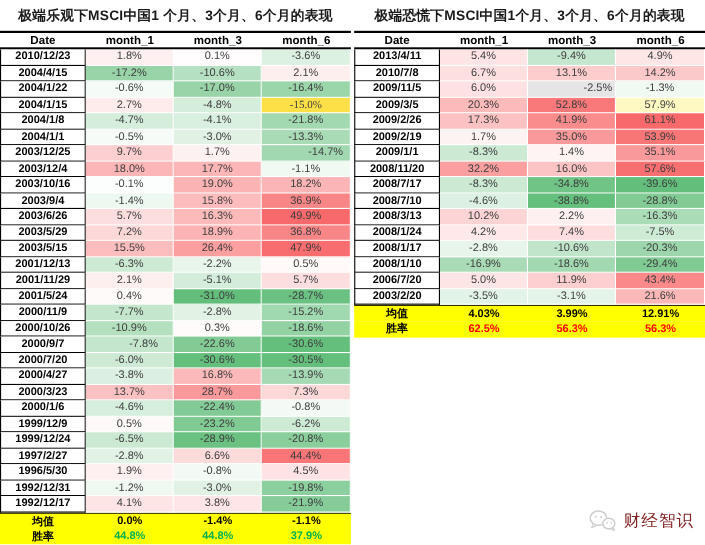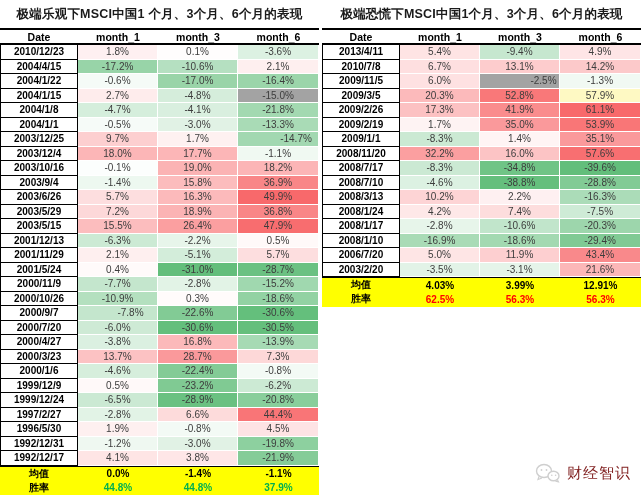--- a/index.html
+++ b/index.html
@@ -75,21 +75,21 @@
         <div class="trow">
           <div class="dcell">2004/1/22</div>
           <div class="vcell" style="background: rgb(245, 251, 247);">-0.6%</div>
           <div class="vcell" style="background: rgb(153, 212, 168);">-17.0%</div>
           <div class="vcell" style="background: rgb(155, 213, 170);">-16.4%</div>
         </div>
         <div class="trow">
           <div class="dcell">2004/1/15</div>
           <div class="vcell" style="background: rgb(254, 236, 236);">2.7%</div>
           <div class="vcell" style="background: rgb(213, 237, 219);">-4.8%</div>
-          <div class="vcell" style="background: #a3a3a3;">-15.0%</div>
+          <div class="vcell" style="background: #fde047; font-family: Liberation Serif, serif;">-15.0%</div>
         </div>
         <div class="trow">
           <div class="dcell">2004/1/8</div>
           <div class="vcell" style="background: rgb(213, 238, 220);">-4.7%</div>
           <div class="vcell" style="background: rgb(217, 239, 223);">-4.1%</div>
           <div class="vcell" style="background: rgb(163, 217, 177);">-21.8%</div>
         </div>
         <div class="trow">
           <div class="dcell">2004/1/1</div>
           <div class="vcell" style="background: rgb(246, 251, 248);">-0.5%</div>
@@ -266,21 +266,21 @@
         </div>
         <div class="trow">
           <div class="dcell">2010/7/8</div>
           <div class="vcell" style="background: rgb(254, 223, 224);">6.7%</div>
           <div class="vcell" style="background: rgb(253, 204, 205);">13.1%</div>
           <div class="vcell" style="background: rgb(252, 201, 202);">14.2%</div>
         </div>
         <div class="trow">
           <div class="dcell">2009/11/5</div>
           <div class="vcell" style="background: rgb(254, 225, 226);">6.0%</div>
-          <div class="vcell" style="background: #a3a3a3; padding-left: 48px;">-2.5%</div>
+          <div class="vcell" style="background: #e5e5e5; padding-left: 48px;">-2.5%</div>
           <div class="vcell" style="background: rgb(241, 249, 243);">-1.3%</div>
         </div>
         <div class="trow">
           <div class="dcell">2009/3/5</div>
           <div class="vcell" style="background: rgb(252, 186, 187);">20.3%</div>
           <div class="vcell" style="background: rgb(249, 120, 121);">52.8%</div>
           <div class="vcell" style="background: #fef9c3;">57.9%</div>
         </div>
         <div class="trow">
           <div class="dcell">2009/2/26</div>

